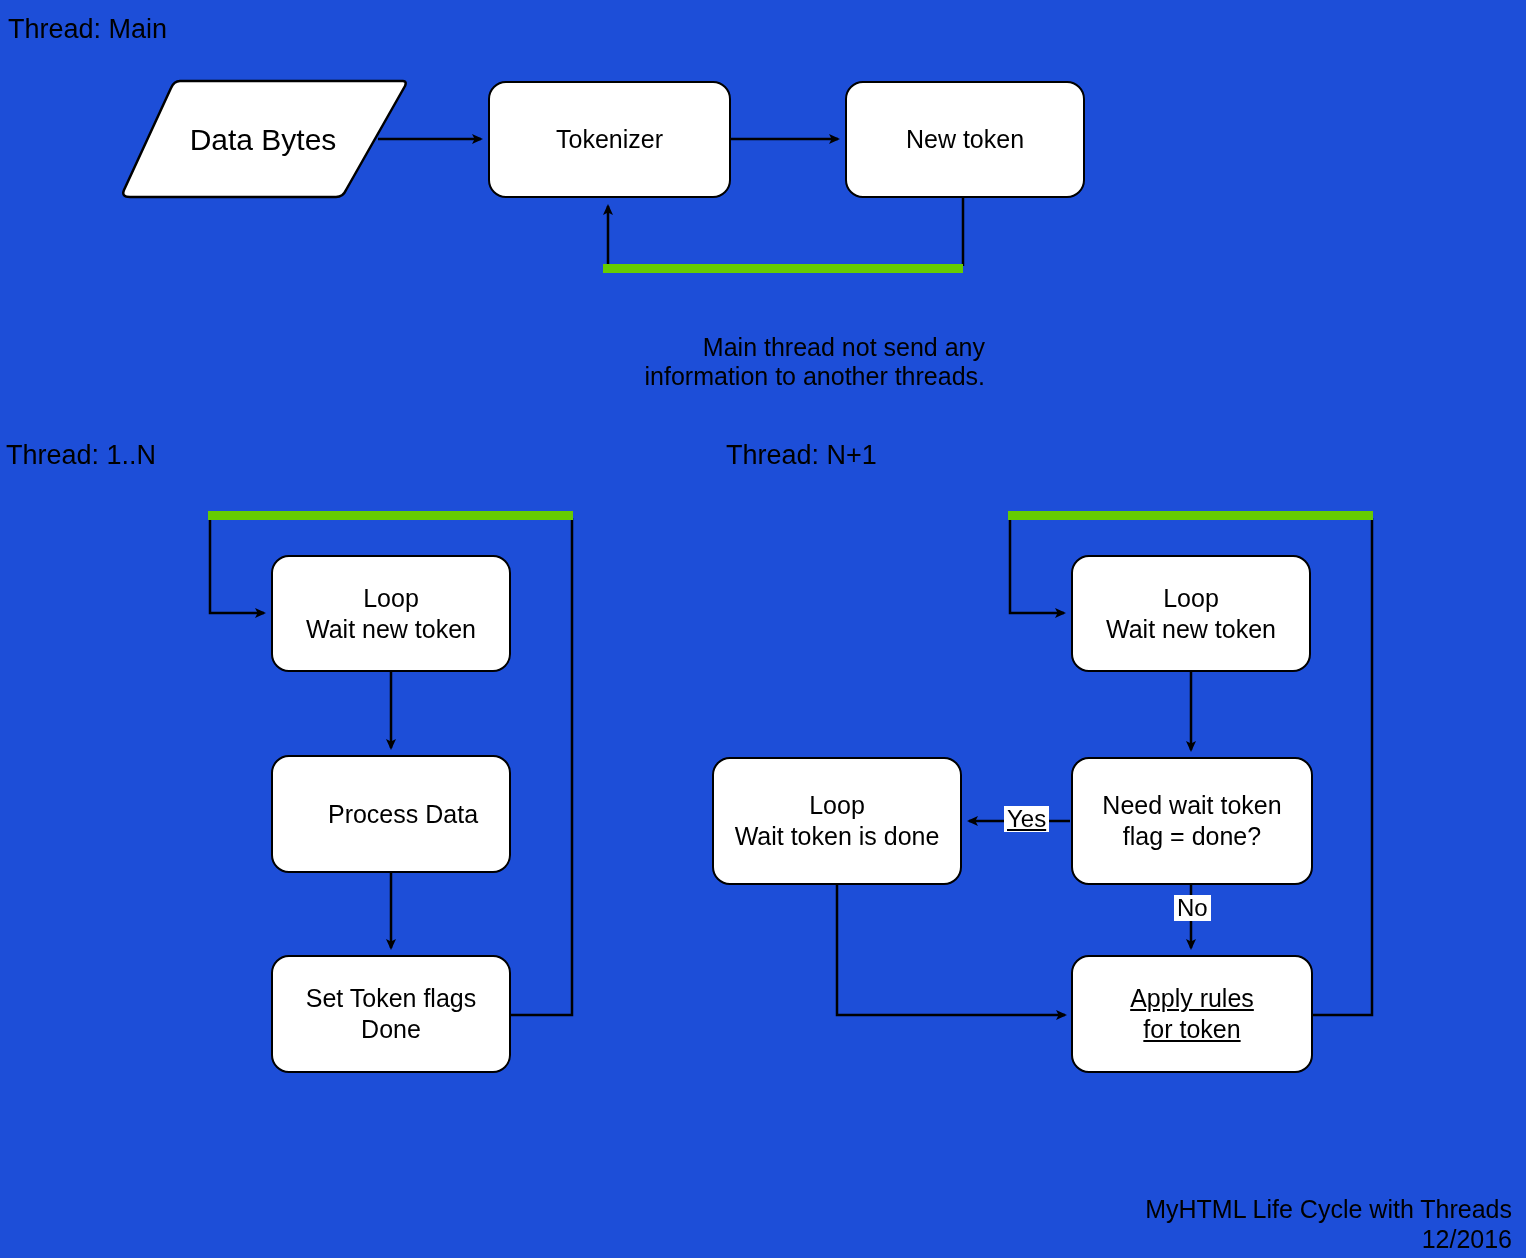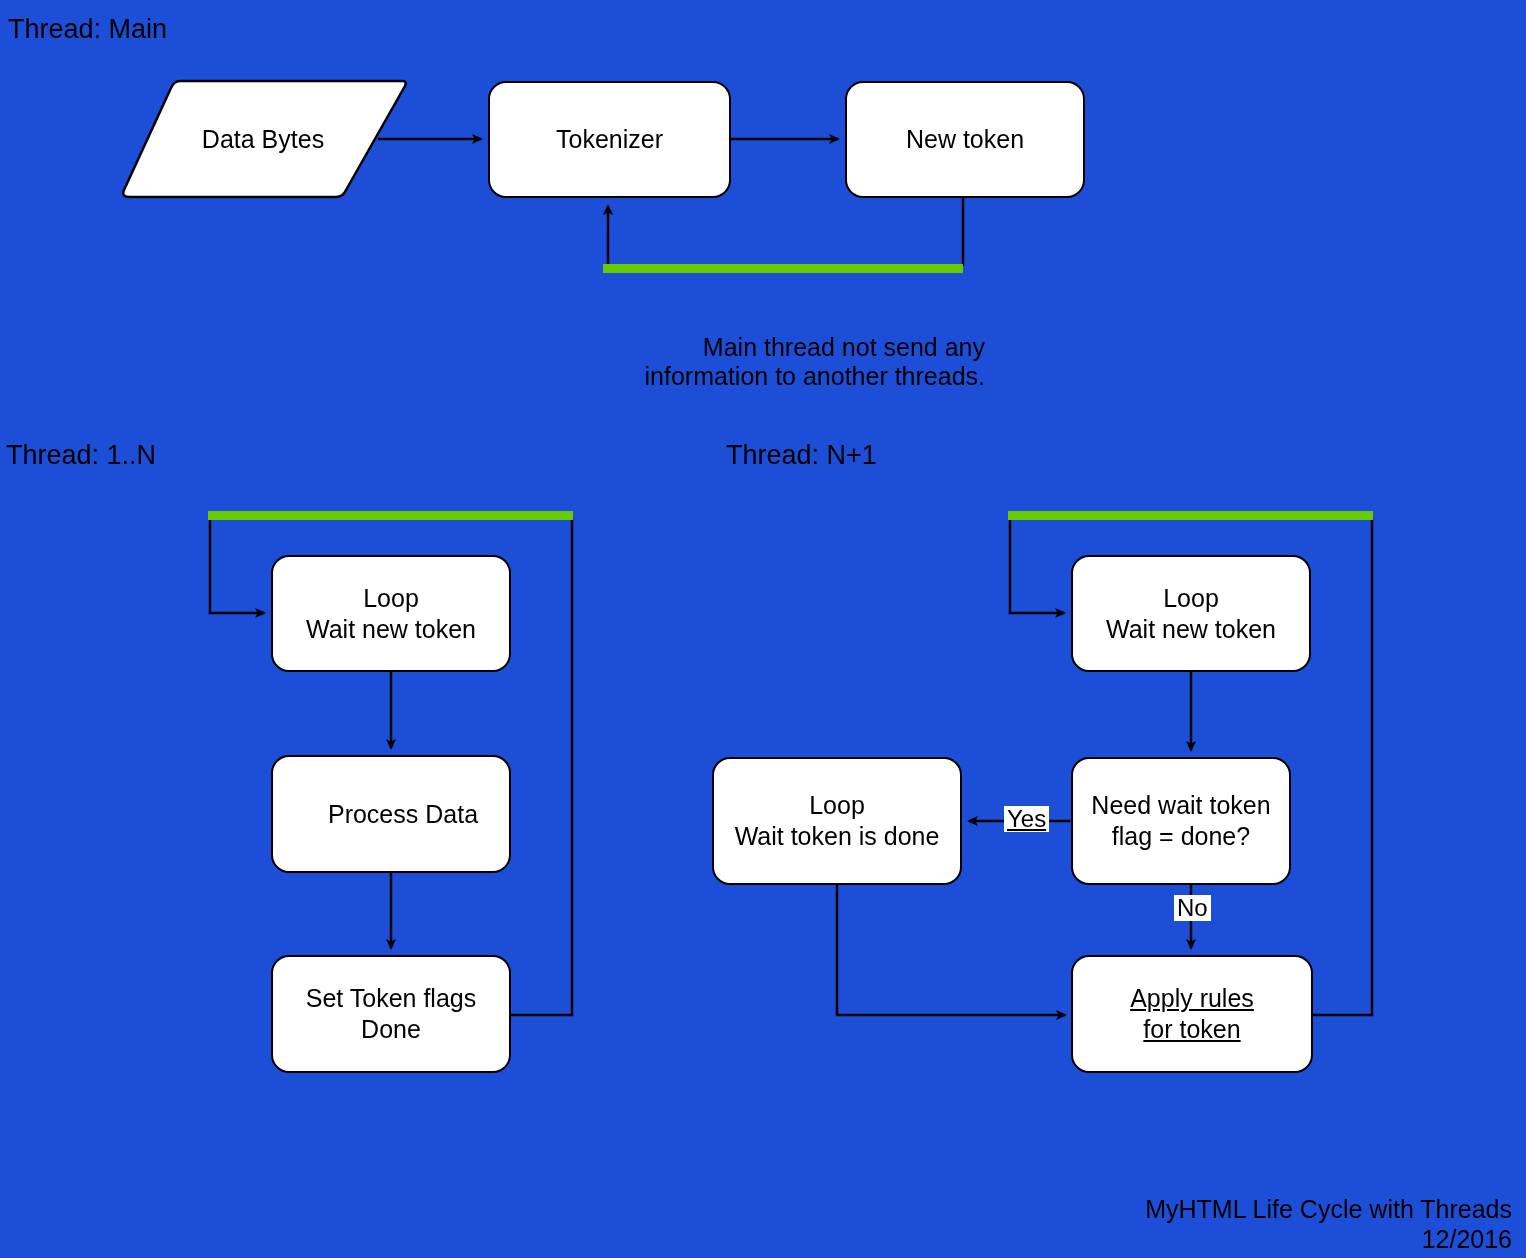--- a/index.html
+++ b/index.html
@@ -54,21 +54,21 @@
   }
   .para-text {
     position: absolute;
     width: 100%;
     top: 0;
     left: 0;
     height: 100%;
     display: flex;
     align-items: center;
     justify-content: center;
-    font-size: 25px;
+    font-size: 30px;
     line-height: 31px;
     text-align: right;
   }
   .green-bar {
     position: absolute;
     z-index: 4;
   }
   .caption {
     position: absolute;
     font-size: 25px;
@@ -201,21 +201,21 @@
     </span>
   </div>
 
   <div class="node" style="left:712px; top:757px; width:250px; height:128px;">
     <span class="lines">
       <span>Loop</span>
       <span>Wait token is done</span>
     </span>
   </div>
 
-  <div class="node" style="left:1071px; top:757px; width:220px; height:128px;">
+  <div class="node" style="left:1071px; top:757px; width:242px; height:128px;">
     <span class="lines">
       <span>Need wait token</span>
       <span>flag = done?</span>
     </span>
   </div>
 
   <div class="node" style="left:1071px; top:955px; width:242px; height:118px;text-decoration:underline;">
     <span class="lines">
       <span>Apply rules</span>
       <span>for token</span>

